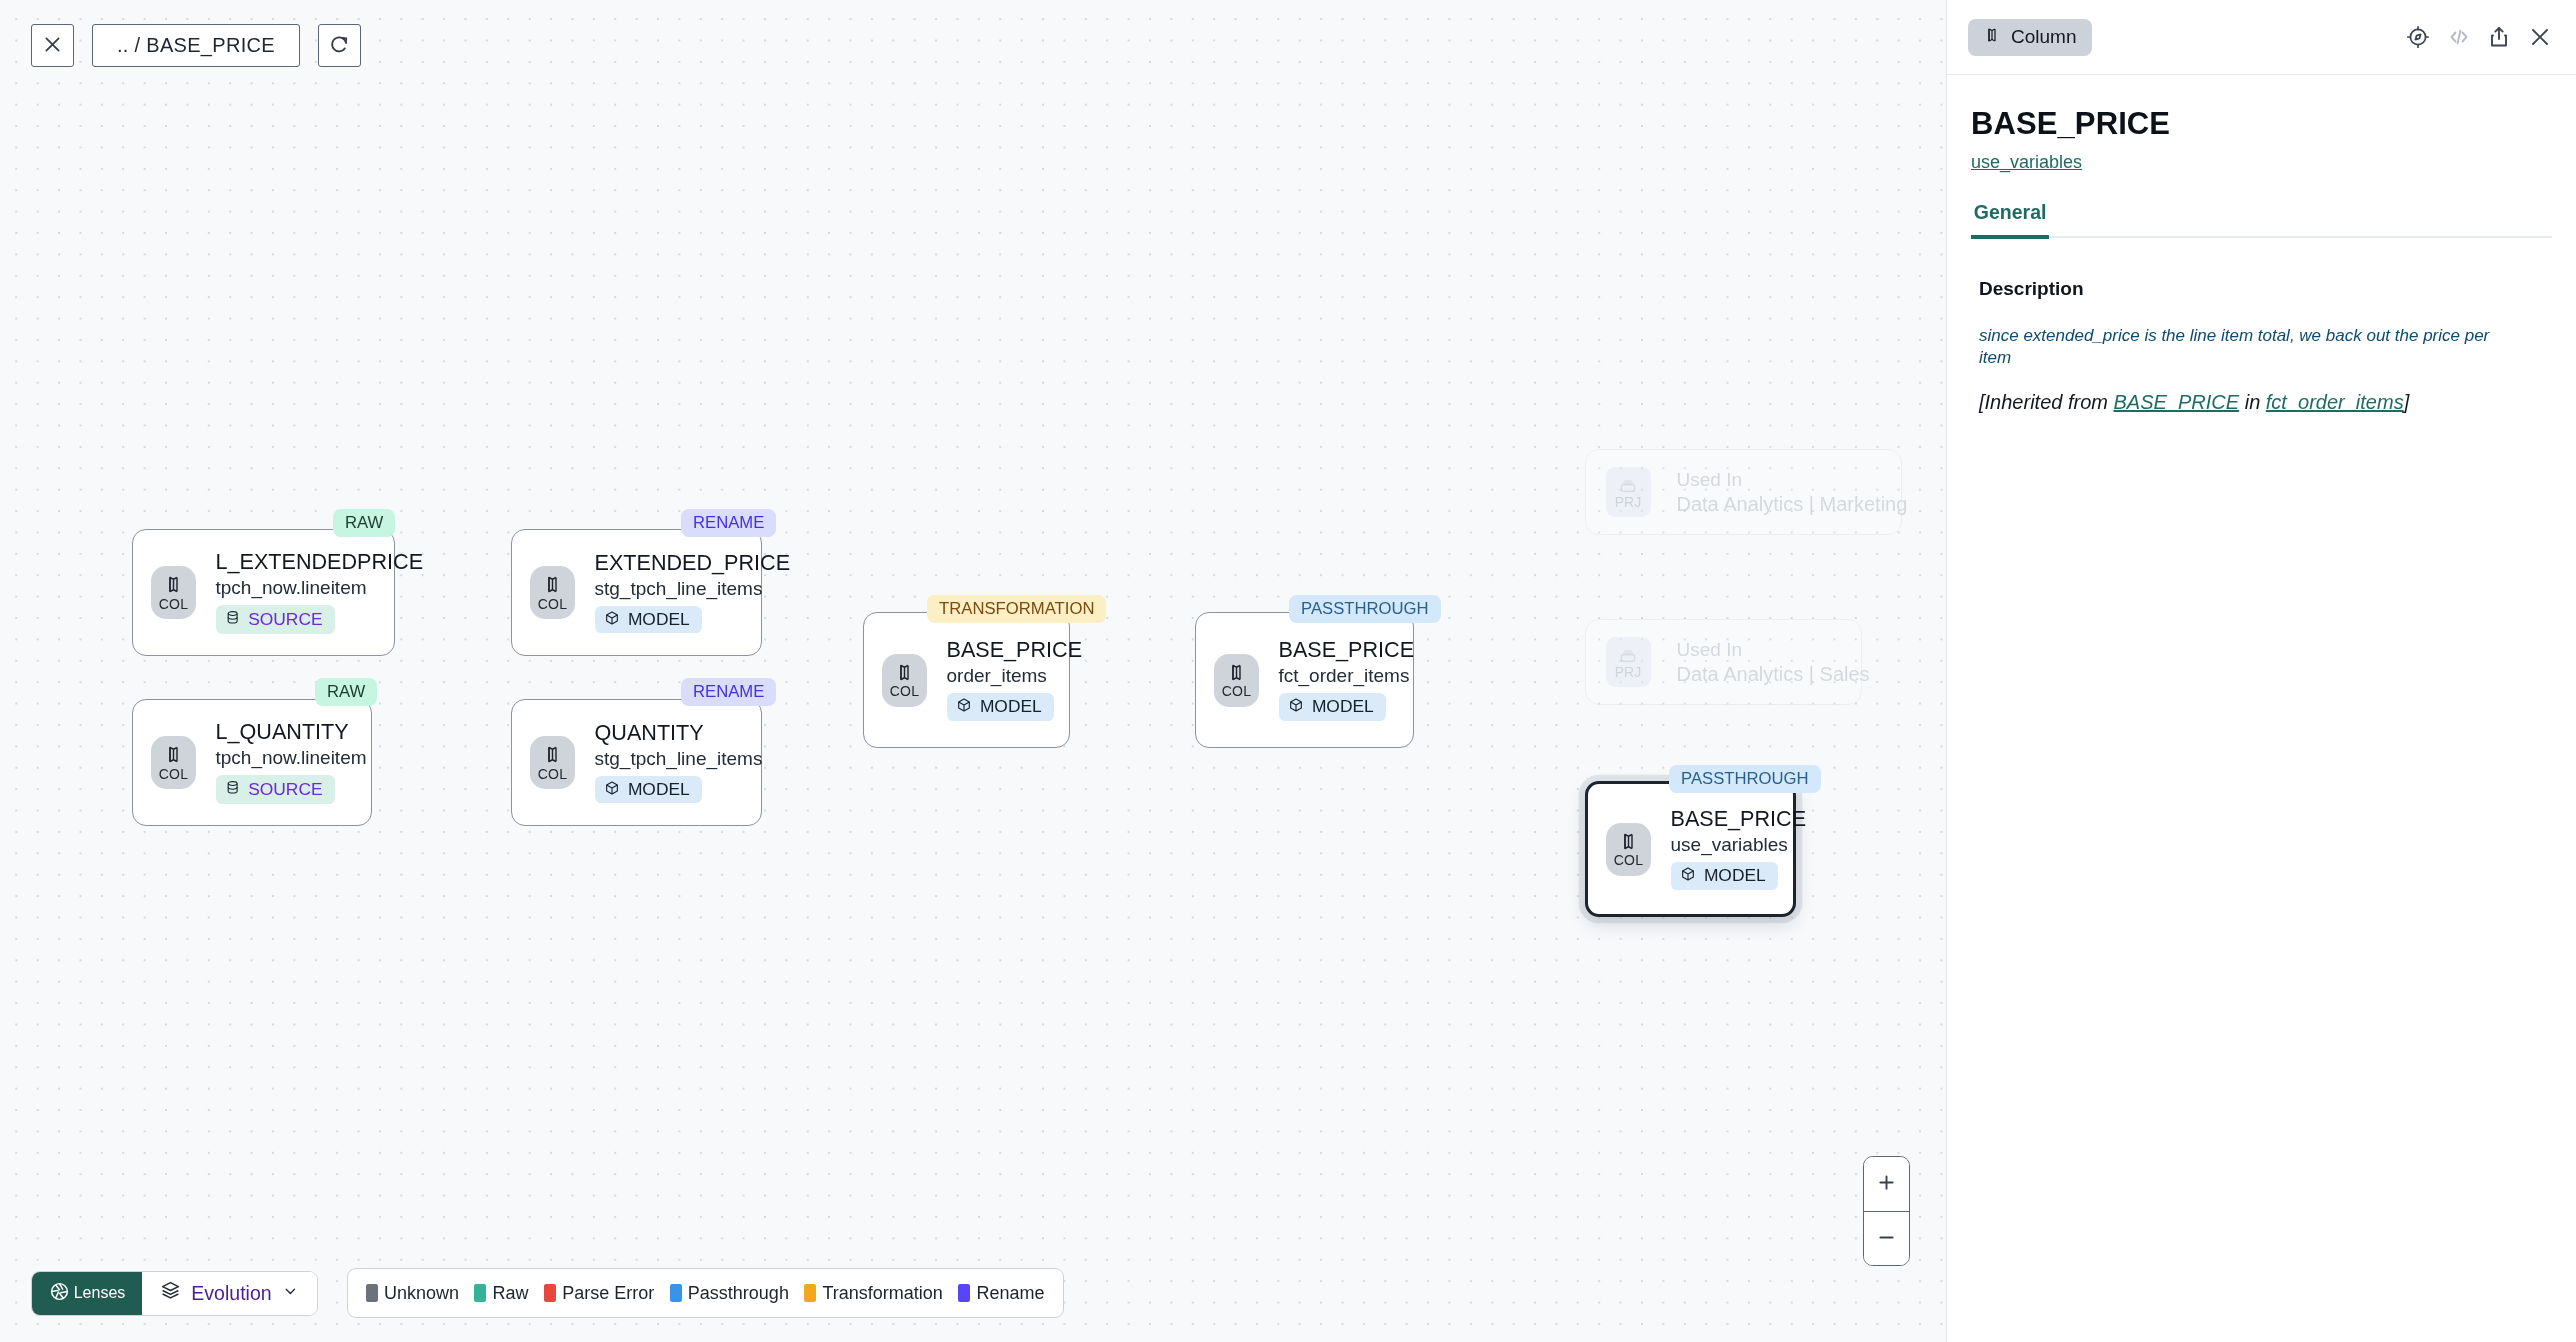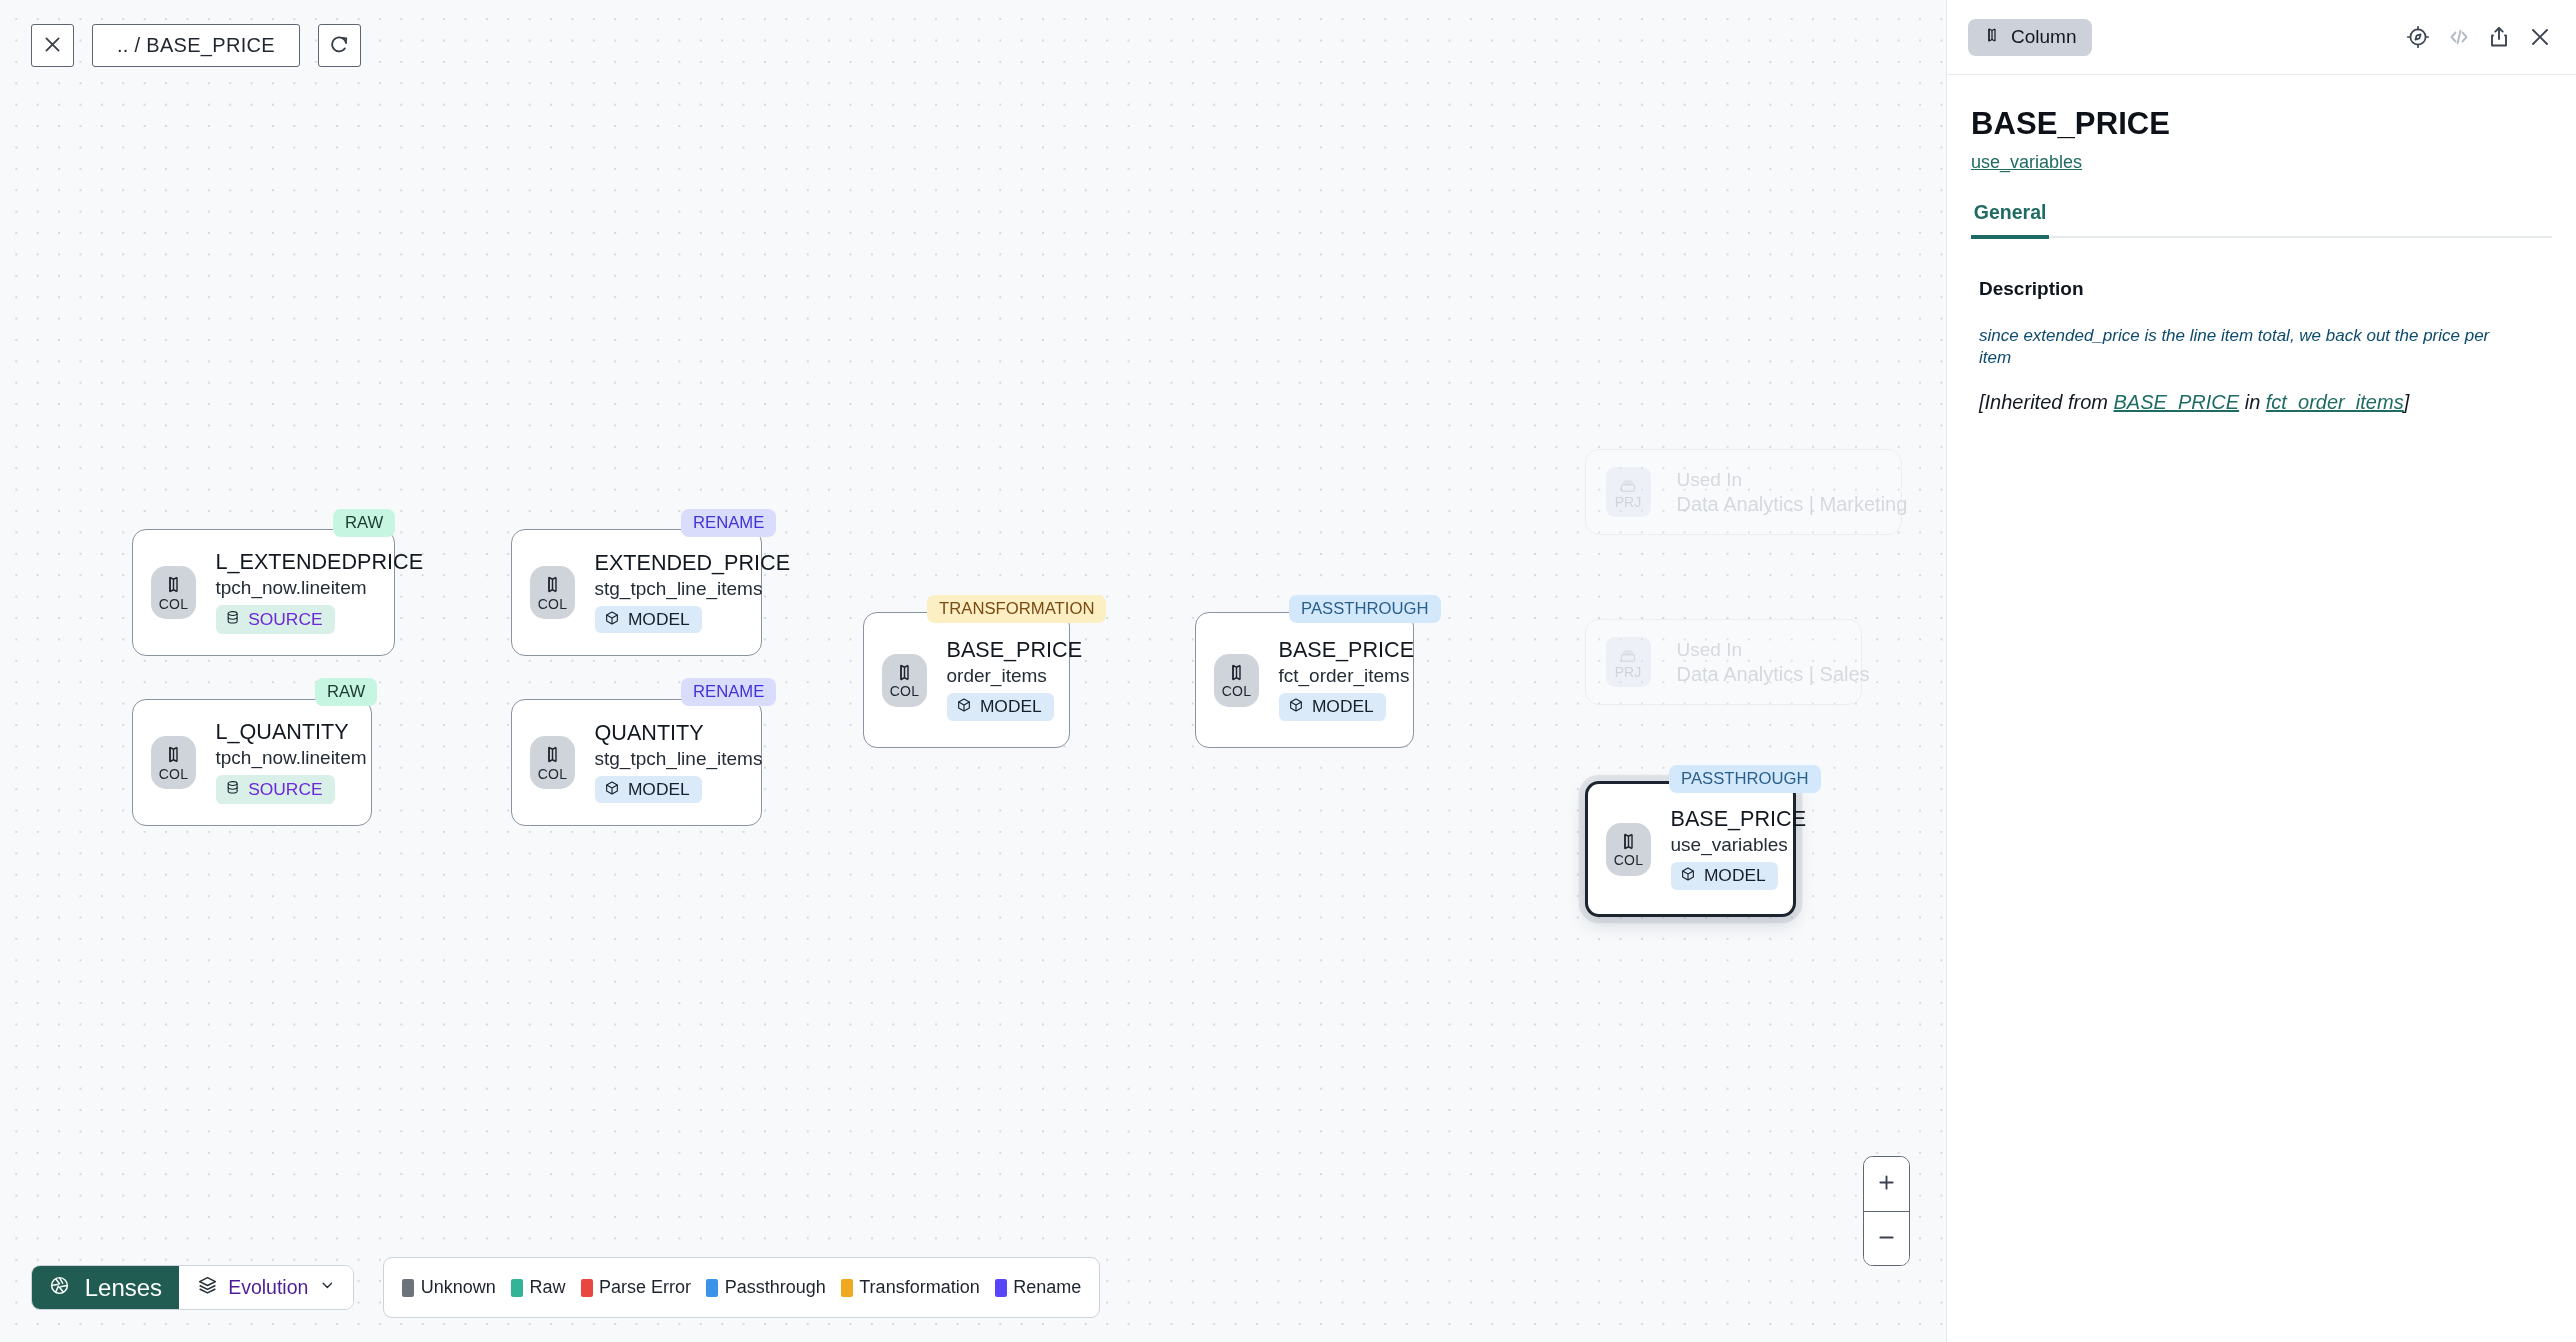--- a/index.html
+++ b/index.html
@@ -187,39 +187,39 @@
     align-items: stretch;
     border-radius: 9px;
     overflow: hidden;
     border: 1.1px solid #cdd3da;
     height: 45px;
     background: #ffffff;
   }
   .lenses-btn {
     background: #215c53;
     color: #ffffff;
-    display: flex; align-items: center; gap: 15px;
+    display: flex; align-items: center; gap: 4px;
     padding: 0 16.7px;
-    font-size: 24px;
+    font-size: 16px;
     cursor: pointer;
   }
   .evolution-btn {
     background: #ffffff;
     color: #4c1d95;
     display: flex; align-items: center; gap: 10.4px;
     padding: 0 18px;
     font-size: 19.5px;
     cursor: pointer;
   }
   .legend-box {
     display: flex; align-items: center; gap: 15.3px;
     background: #ffffff;
     border: 1.1px solid #cdd3da;
     border-radius: 9px;
-    height: 61px;
+    height: 50px;
     padding: 0 18px;
   }
   .legend-item { display: flex; align-items: center; gap: 6.3px; font-size: 18px; color: #1d242d; white-space: nowrap; }
   .legend-sw { width: 12px; height: 18px; border-radius: 2.1px; flex: 0 0 auto; }
 
   
   .zoom-ctl {
     position: absolute;
     right: 36px;
     bottom: 77px;

